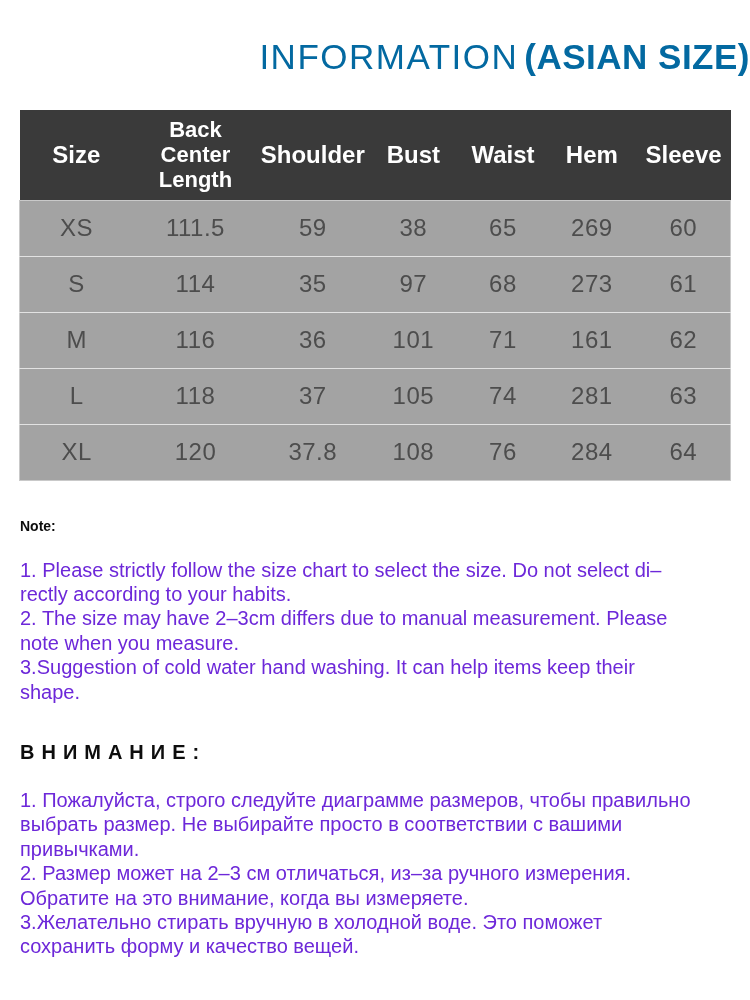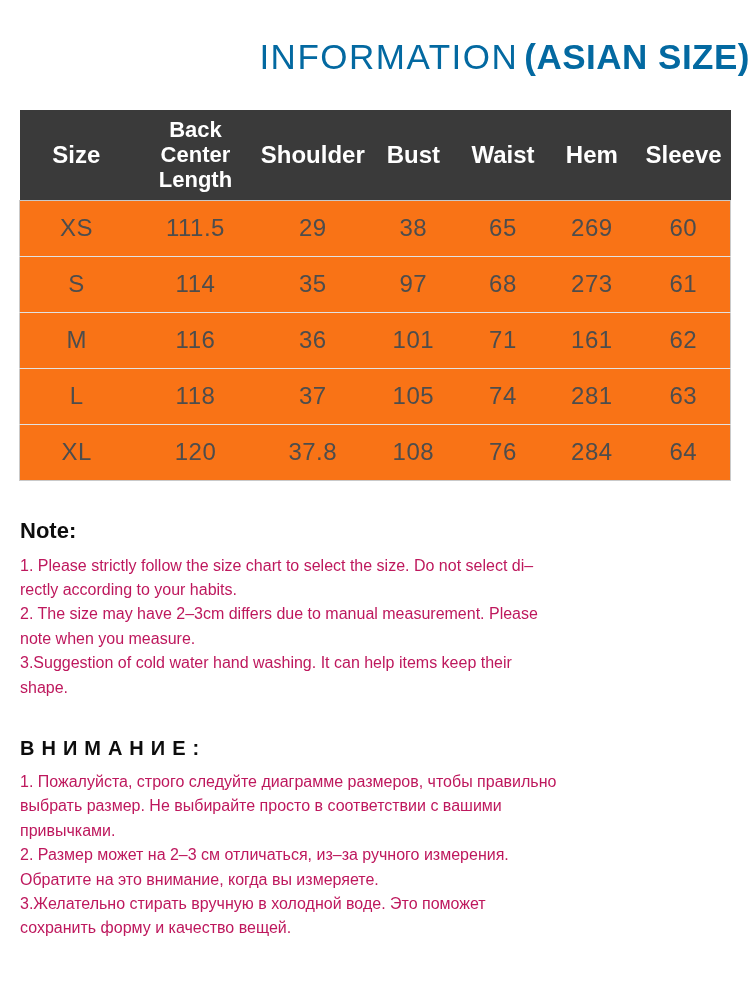--- a/index.html
+++ b/index.html
@@ -49,38 +49,38 @@
   .size-table tbody { border: 1px solid #c9c9c9; }
   .size-table tbody td {
     height: 56px;
     text-align: center;
     vertical-align: middle;
     font-size: 24px;
     font-weight: normal;
     color: #4d4d4d;
     letter-spacing: 0.5px;
     border-bottom: 1px solid #e2e2e2;
-    background: #f97316;
+    background: #a3a3a3;
   }
   .size-table tbody tr:last-child td { border-bottom: none; }
 
   
   .note-section { margin: 0 20px; }
   .section-heading {
     margin-top: 37px;
-    font-size: 22px;
+    font-size: 14px;
     font-weight: bold;
     color: #0d0d0d;
   }
   .section-heading.spaced { letter-spacing: 7px; font-size: 20px; }
   .text-block {
-    margin-top: 10px;
-    font-size: 16px;
+    margin-top: 24px;
+    font-size: 20px;
     line-height: 24.4px;
-    color: #be185d;
+    color: #6d28d9;
     white-space: pre-line;
   }
 </style>
 </head>
 <body>
 
 <div class="page">
 
   <h1 class="title"><span class="title-light">INFORMATION</span><span class="title-bold">(ASIAN SIZE)</span></h1>
 
@@ -102,21 +102,21 @@
         <th>Bust</th>
         <th>Waist</th>
         <th>Hem</th>
         <th>Sleeve</th>
       </tr>
     </thead>
     <tbody>
       <tr>
         <td>XS</td>
         <td>111.5</td>
-        <td>29</td>
+        <td>59</td>
         <td>38</td>
         <td>65</td>
         <td>269</td>
         <td>60</td>
       </tr>
       <tr>
         <td>S</td>
         <td>114</td>
         <td>35</td>
         <td>97</td>

